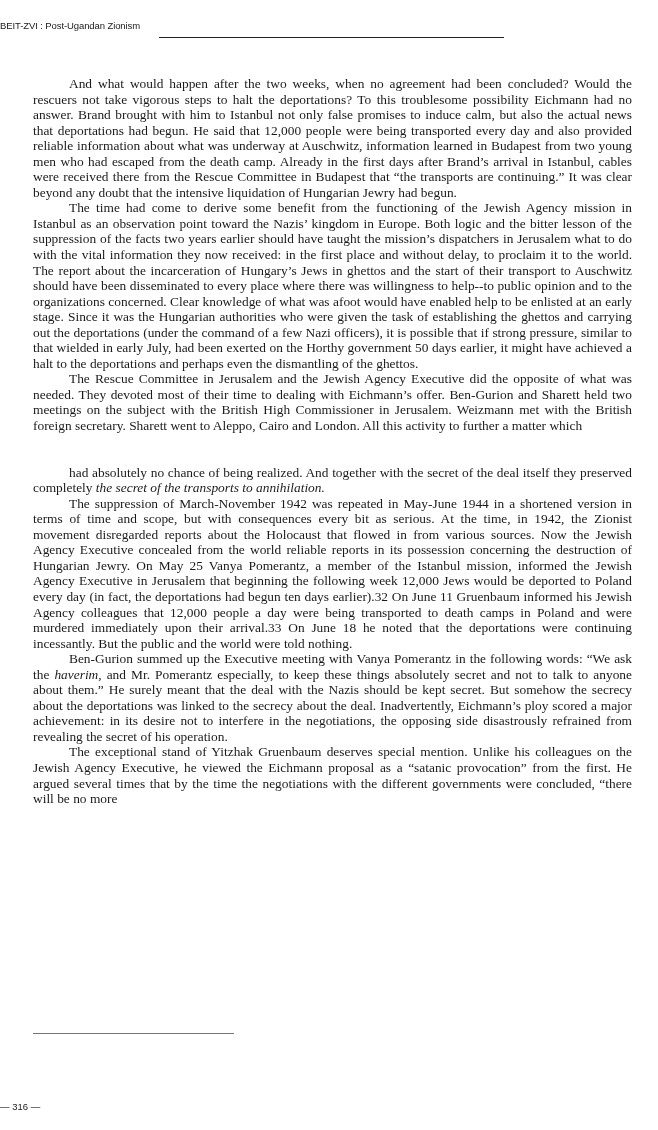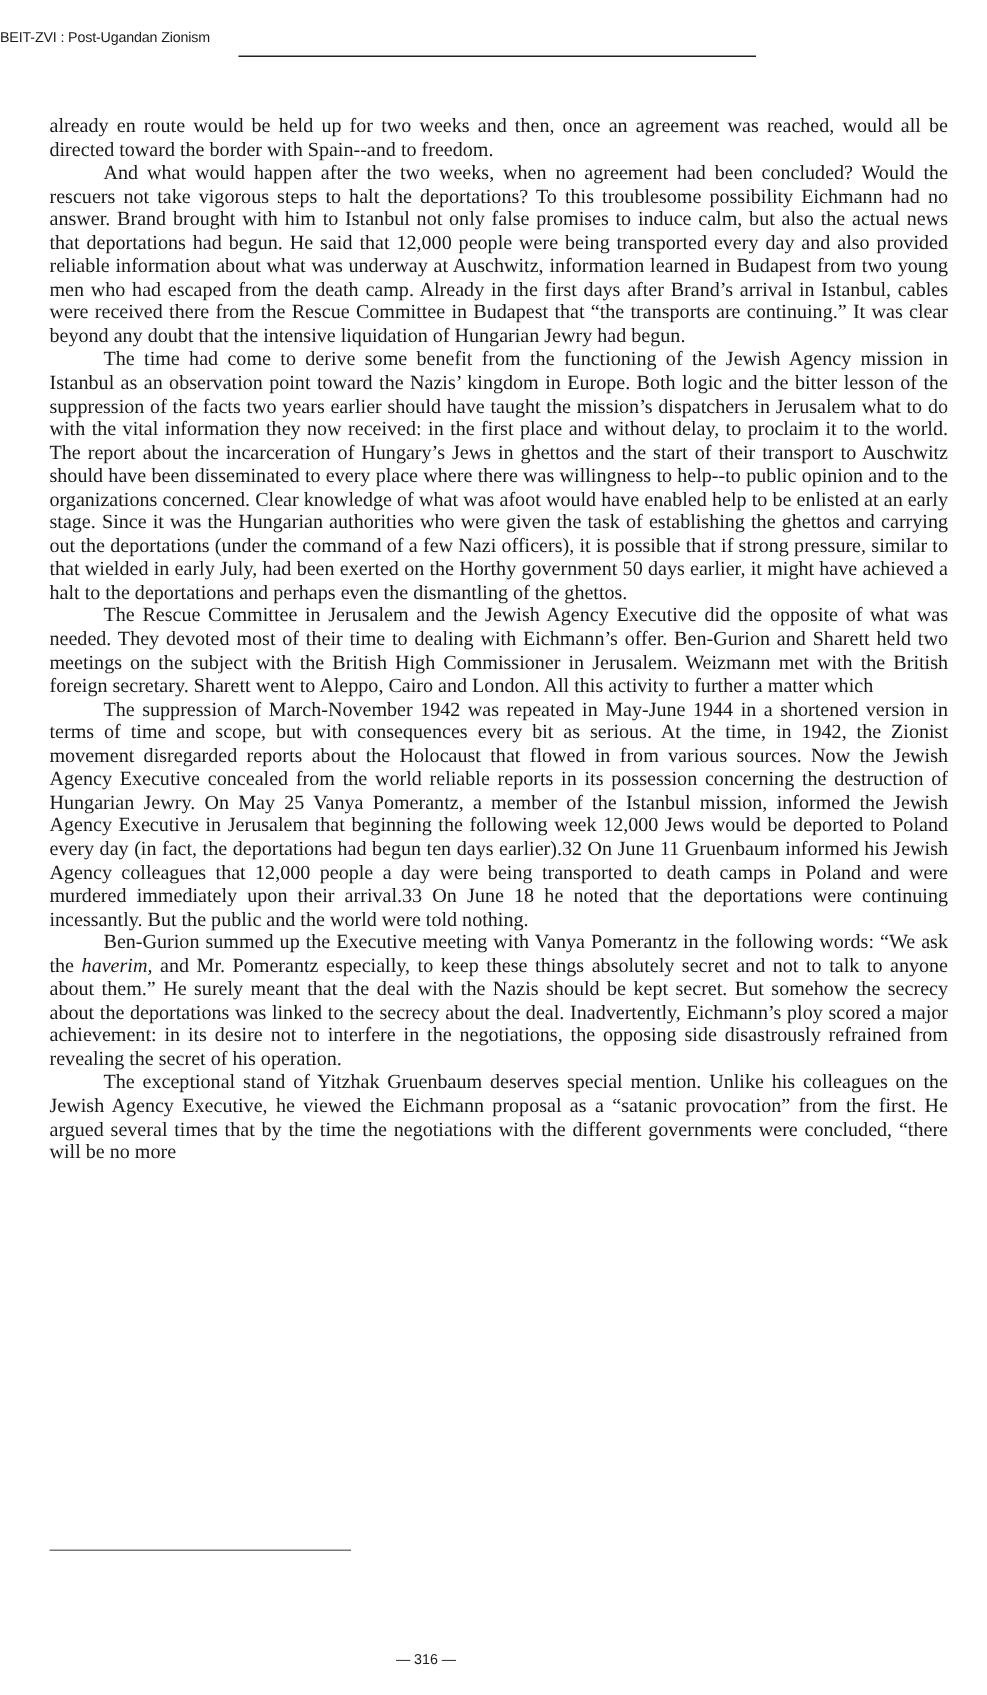--- a/index.html
+++ b/index.html
@@ -10,35 +10,35 @@
   .body { position: absolute; top: 76px; left: 33px; width: 599px;
     font-family: "Liberation Serif", serif; font-size: 13.4px; line-height: 15.55px;
     text-align: justify; }
   .body p { margin: 0; }
   .body p.indent { text-indent: 36px; }
   .body p.gap { margin-top: 31px; }
   .fn-rule { position: absolute; top: 1033px; left: 33px; width: 201px; border-top: 1px solid #777; }
   .footnotes { position: absolute; top: 1043px; left: 33px; width: 600px;
     font-family: "Liberation Serif", serif; font-size: 9.5px; line-height: 11px; }
   .footnotes div { white-space: nowrap; }
-  .pagenum { position: absolute; top: 1101px; left: 0; width: 568px; text-align: center;
+  .pagenum { position: absolute; top: 1101px; left: 0; width: 568px; 
     font-family: "Liberation Sans", sans-serif; font-size: 9.5px; }
   em { font-style: italic; }
 </style>
 </head>
 <body>
 
 <div class="header">BEIT-ZVI : Post-Ugandan Zionism</div>
 <div class="header-rule"></div>
 
 <div class="body">
-  <p>already en route would be held up for two weeks and then, once an agreement was reached, would all be directed toward the border with Spain--and to freedom.</p>
   <p class="indent">And what would happen after the two weeks, when no agreement had been concluded? Would the rescuers not take vigorous steps to halt the deportations? To this troublesome possibility Eichmann had no answer. Brand brought with him to Istanbul not only false promises to induce calm, but also the actual news that deportations had begun. He said that 12,000 people were being transported every day and also provided reliable information about what was underway at Auschwitz, information learned in Budapest from two young men who had escaped from the death camp. Already in the first days after Brand’s arrival in Istanbul, cables were received there from the Rescue Committee in Budapest that “the transports are continuing.” It was clear beyond any doubt that the intensive liquidation of Hungarian Jewry had begun.</p>
   <p class="indent">The time had come to derive some benefit from the functioning of the Jewish Agency mission in Istanbul as an observation point toward the Nazis’ kingdom in Europe. Both logic and the bitter lesson of the suppression of the facts two years earlier should have taught the mission’s dispatchers in Jerusalem what to do with the vital information they now received: in the first place and without delay, to proclaim it to the world. The report about the incarceration of Hungary’s Jews in ghettos and the start of their transport to Auschwitz should have been disseminated to every place where there was willingness to help--to public opinion and to the organizations concerned. Clear knowledge of what was afoot would have enabled help to be enlisted at an early stage. Since it was the Hungarian authorities who were given the task of establishing the ghettos and carrying out the deportations (under the command of a few Nazi officers), it is possible that if strong pressure, similar to that wielded in early July, had been exerted on the Horthy government 50 days earlier, it might have achieved a halt to the deportations and perhaps even the dismantling of the ghettos.</p>
   <p class="indent">The Rescue Committee in Jerusalem and the Jewish Agency Executive did the opposite of what was needed. They devoted most of their time to dealing with Eichmann’s offer. Ben-Gurion and Sharett held two meetings on the subject with the British High Commissioner in Jerusalem. Weizmann met with the British foreign secretary. Sharett went to Aleppo, Cairo and London. All this activity to further a matter which</p>
+  <p class="indent gap"><span>had absolutely no chance of being realized. And together with the secret of the deal itself they preserved completely </span><em>the secret of the transports to annihilation.</em><span></span></p>
   <p class="indent">The suppression of March-November 1942 was repeated in May-June 1944 in a shortened version in terms of time and scope, but with consequences every bit as serious. At the time, in 1942, the Zionist movement disregarded reports about the Holocaust that flowed in from various sources. Now the Jewish Agency Executive concealed from the world reliable reports in its possession concerning the destruction of Hungarian Jewry. On May 25 Vanya Pomerantz, a member of the Istanbul mission, informed the Jewish Agency Executive in Jerusalem that beginning the following week 12,000 Jews would be deported to Poland every day (in fact, the deportations had begun ten days earlier).32 On June 11 Gruenbaum informed his Jewish Agency colleagues that 12,000 people a day were being transported to death camps in Poland and were murdered immediately upon their arrival.33 On June 18 he noted that the deportations were continuing incessantly. But the public and the world were told nothing.</p>
   <p class="indent"><span>Ben-Gurion summed up the Executive meeting with Vanya Pomerantz in the following words: “We ask the </span><em>haverim,</em><span> and Mr. Pomerantz especially, to keep these things absolutely secret and not to talk to anyone about them.” He surely meant that the deal with the Nazis should be kept secret. But somehow the secrecy about the deportations was linked to the secrecy about the deal. Inadvertently, Eichmann’s ploy scored a major achievement: in its desire not to interfere in the negotiations, the opposing side disastrously refrained from revealing the secret of his operation.</span></p>
   <p class="indent">The exceptional stand of Yitzhak Gruenbaum deserves special mention. Unlike his colleagues on the Jewish Agency Executive, he viewed the Eichmann proposal as a “satanic provocation” from the first. He argued several times that by the time the negotiations with the different governments were concluded, “there will be no more</p>
 </div>
 
 <div class="fn-rule"></div>
 <div class="footnotes">
 </div>
 
 <div class="pagenum">—   316   —</div>

